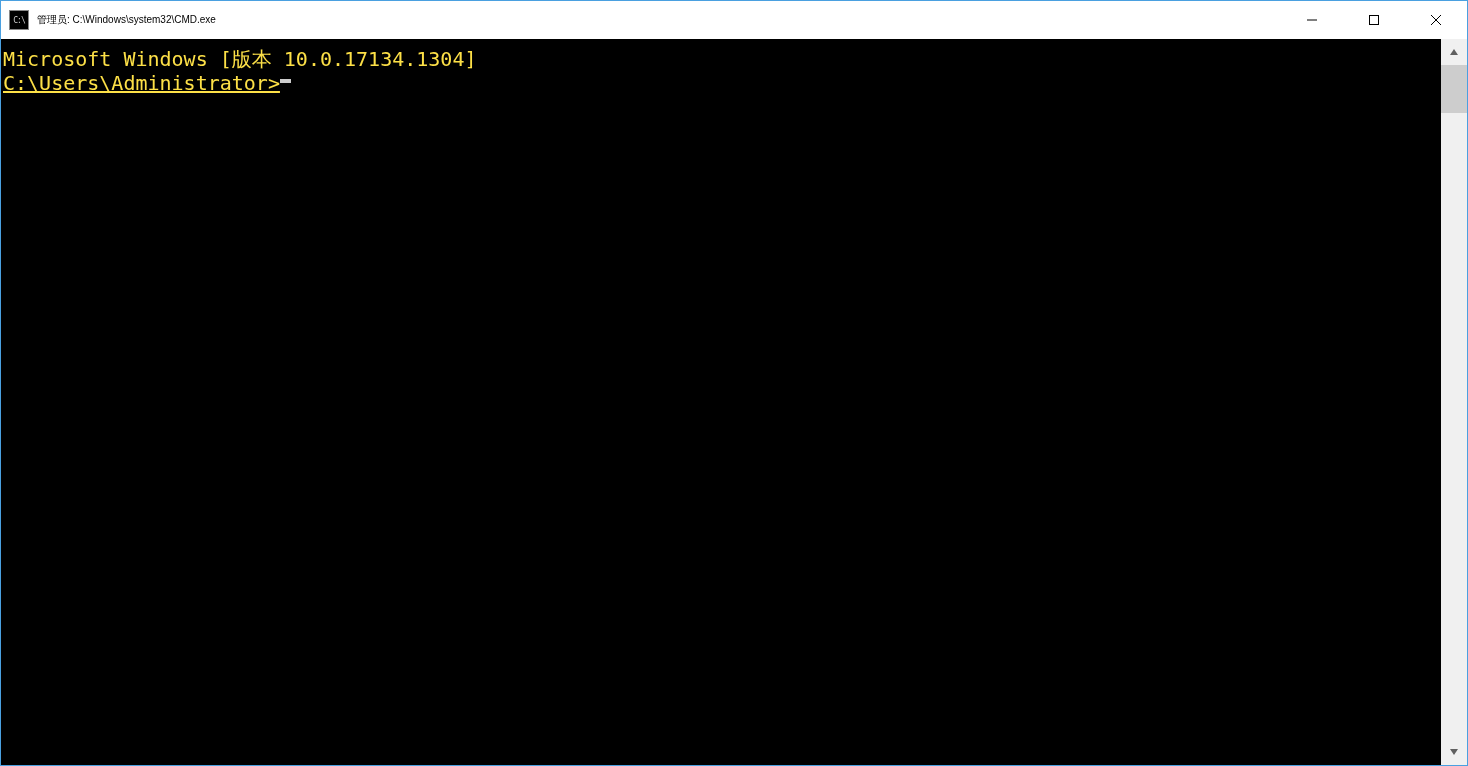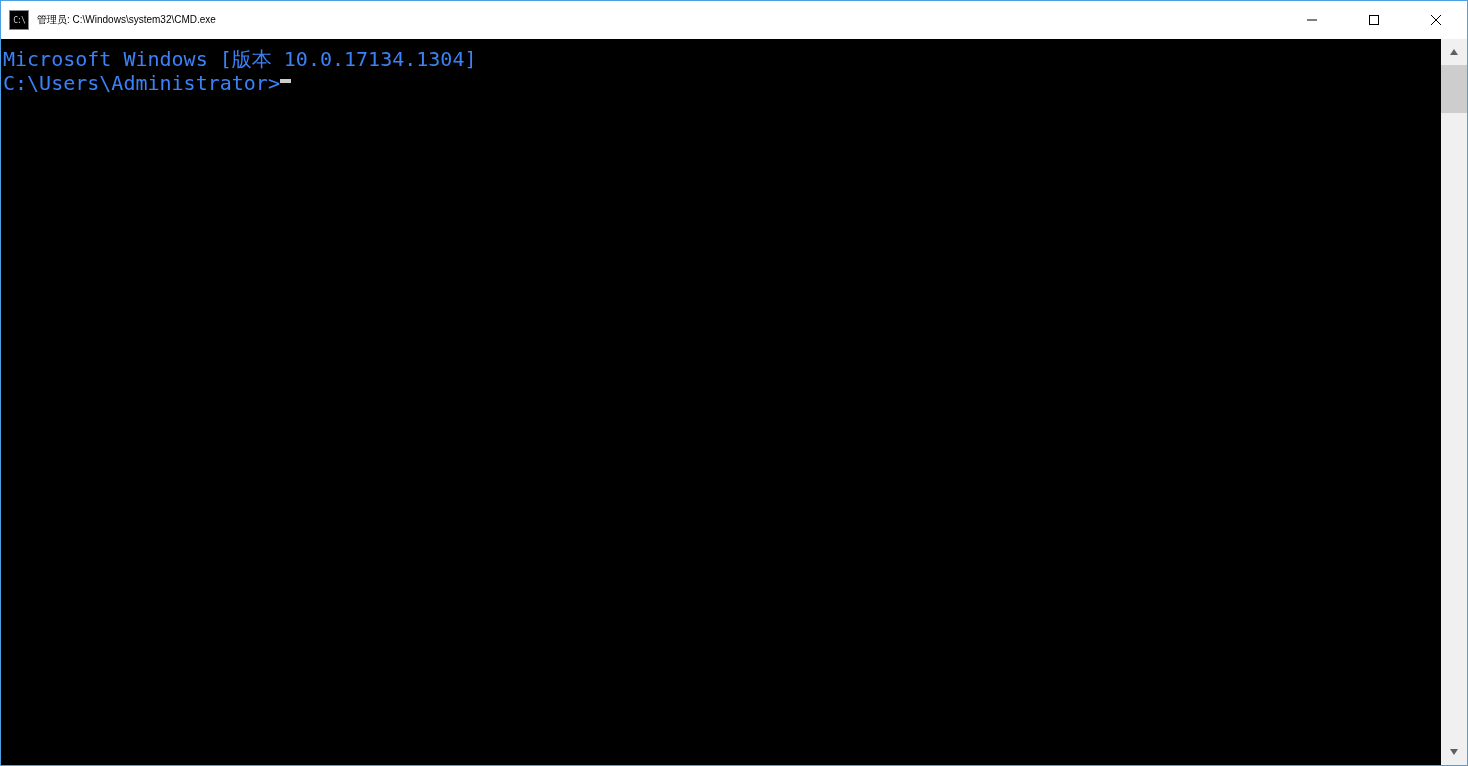--- a/index.html
+++ b/index.html
@@ -71,34 +71,35 @@
       fill: none;
     }
     .terminal-wrap {
       flex: 1;
       display: flex;
       background: #000;
     }
     .terminal {
       flex: 1;
       background: #000;
-      color: #3b82f6;
+      color: #fde047;
       font-family: "NSimSun", "SimSun", "Consolas", monospace;
       font-size: 20px;
       line-height: 24px;
       padding: 8px 0 0 2px;
       white-space: pre;
       overflow: hidden;
     }
     .terminal .line {
       display: block;
     }
     .prompt-line {
       display: flex;
       align-items: flex-start;
+      text-decoration: underline;
     }
     .cursor {
       display: inline-block;
       width: 11px;
       height: 4px;
       background: #cccccc;
       margin-left: 0px;
       position: relative;
       top: 8px;
     }

